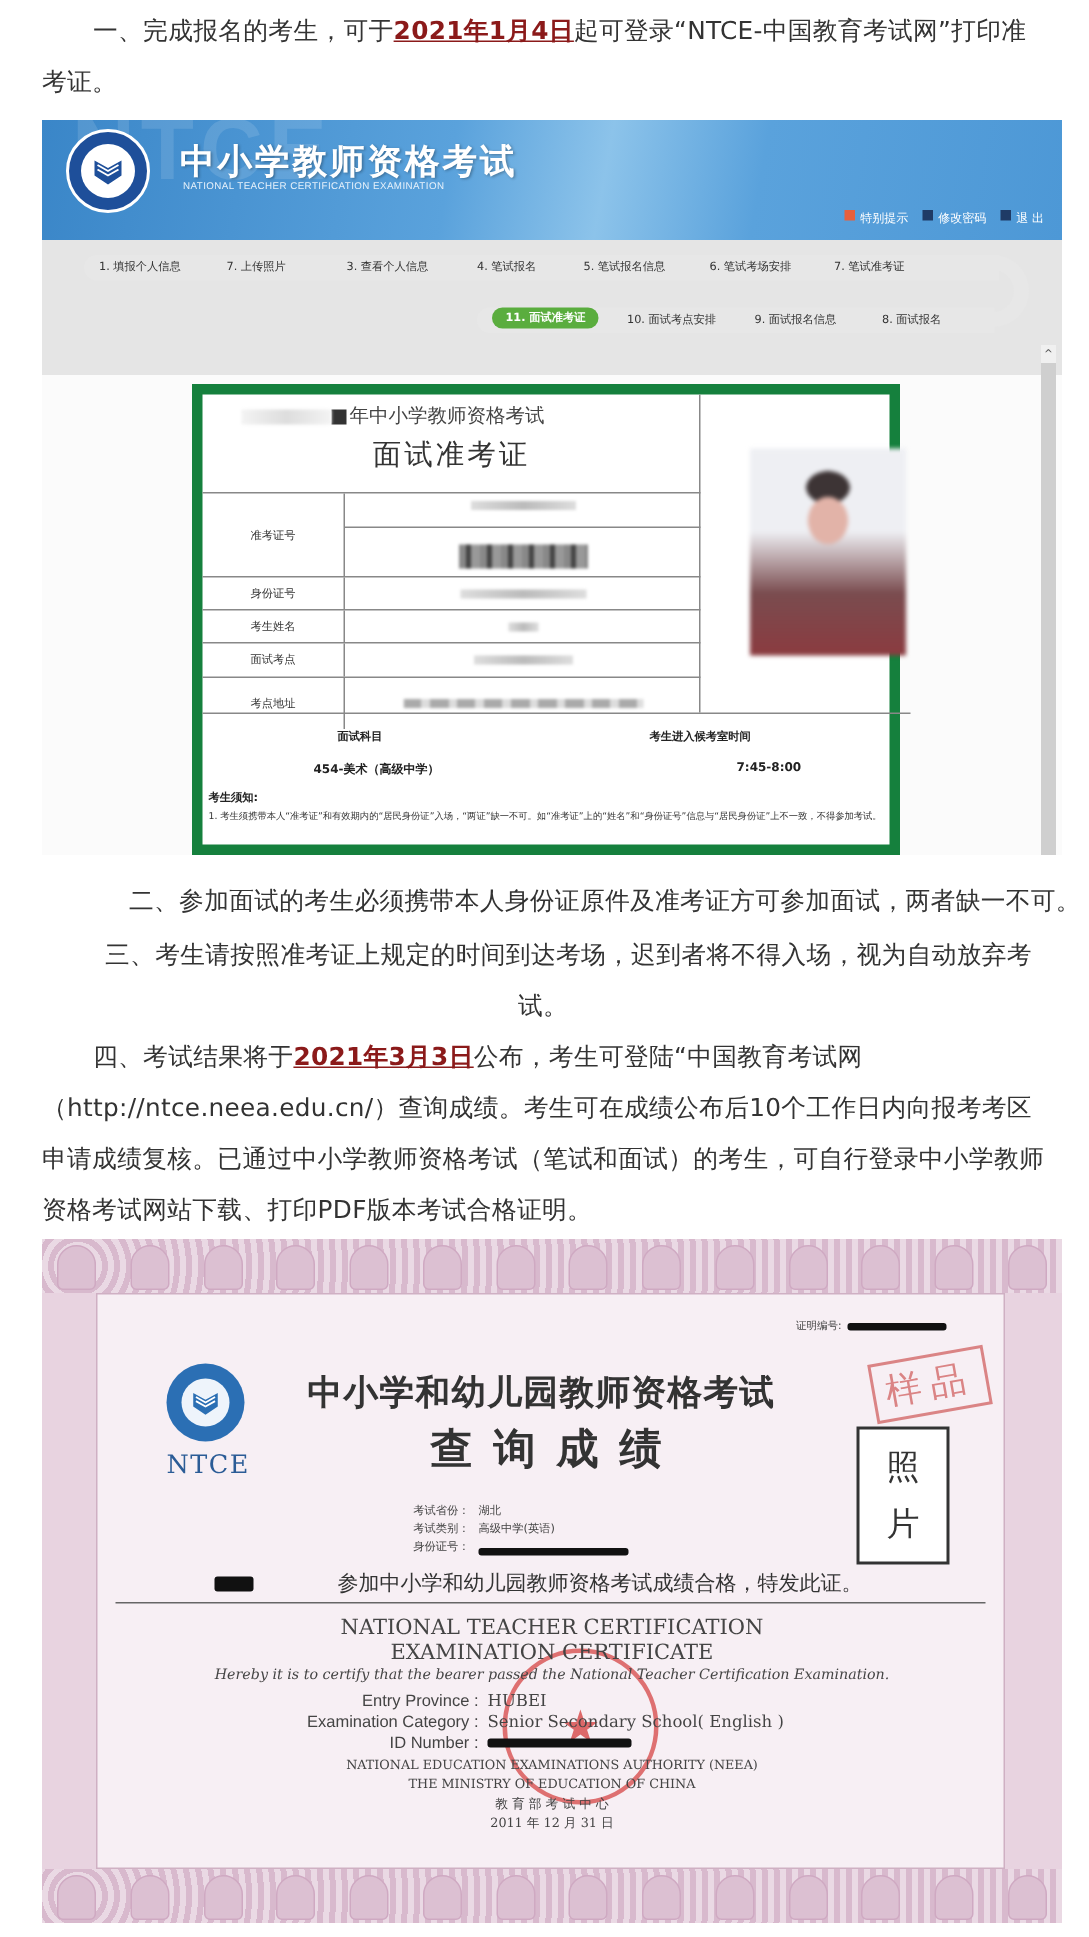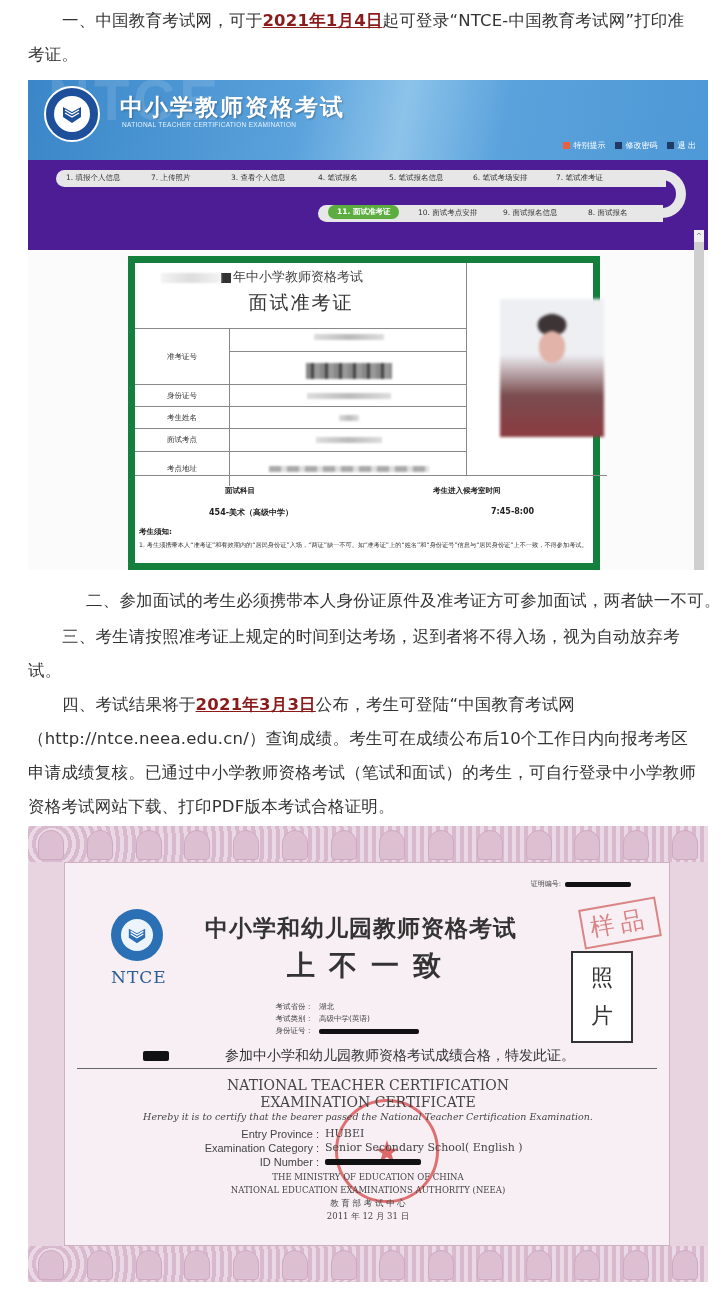--- a/index.html
+++ b/index.html
@@ -40,25 +40,25 @@
     position: absolute; left: 92px; top: 12px; font-size: 23px; font-weight: bold;
     color: #fff; letter-spacing: 2px; text-shadow: 1px 1px 2px rgba(0,0,0,0.3);
   }
   .site-sub {
     position: absolute; left: 94px; top: 41px; font-size: 6.5px; color: #e6f1fb;
     font-family: "Liberation Sans", sans-serif; letter-spacing: 0.3px;
   }
   .top-links {
     position: absolute; right: 12px; top: 60px; display: flex; gap: 10px; font-size: 8px; color: #fff;
   }
-  .top-links .lnk { display: flex; align-items: center; gap: 3px; }
+  .top-links .lnk { display: flex; align-items: flex-start; gap: 3px; }
   .top-links .ico { width: 7px; height: 7px; display: inline-block; }
   .steps-area {
     position: absolute; left: 0; top: 80px; width: 680px; height: 90px;
-    background: #4c1d95;
+    background: #e5e5e5;
   }
   .step-row1 {
     position: absolute; left: 28px; top: 10px; width: 610px; height: 17px;
     background: #e7e7e7; border-radius: 9px 0 0 9px;
   }
   .step-curve {
     position: absolute; left: 610px; top: 10px; width: 48px; height: 48px;
     border: 10px solid #e7e7e7; border-left: none; border-radius: 0 30px 30px 0;
   }
   .step-row2 {
@@ -99,21 +99,21 @@
       linear-gradient(180deg, #eeeff3 0 40%, #7a4c4f 70%, #8b3b40 100%);
     filter: blur(1.5px);
   }
   .card-bottom { position: absolute; left: 0; top: 212px; width: 472px; height: 102px; border-top: 1px solid #888; }
   .cb-h { position: absolute; top: 10px; font-size: 7.5px; font-weight: bold; color: #222; }
   .cb-v { position: absolute; top: 31px; font-size: 8px; font-weight: bold; color: #222; }
   .notice-h { position: absolute; left: 4px; top: 51px; font-size: 7.5px; font-weight: bold; color: #222; }
   .notice-t { position: absolute; left: 4px; top: 63px; width: 462px; font-size: 6.2px; color: #333; line-height: 11px; }
   
   #p2 { position: absolute; top: 584px; left: 0; width: 726px; margin-left: 24px; }
-  #p3 { position: absolute; top: 620px; left: 0; width: 724px; }
+  #p3 { position: absolute; top: 620px; left: 0; width: 724px; text-align: center; }
   #p4 { position: absolute; top: 688px; left: 0; width: 726px; }
   
   #cert {
     position: absolute; left: 28px; top: 826px; width: 680px; height: 456px;
     background: #e8d3e0; overflow: hidden;
   }
   .cert-border-top, .cert-border-bottom {
     position: absolute; left: 0; width: 680px; height: 36px;
     background: repeating-radial-gradient(circle at 24px 18px, #d8b9cd 0 4px, #ead9e4 4px 8px);
   }
@@ -139,42 +139,42 @@
     position: absolute; right: 10px; top: 40px; width: 78px; height: 40px; border: 2px solid #d46a6a;
     color: #d46a6a; font-size: 24px; text-align: center; line-height: 36px; transform: rotate(-10deg);
     font-family: "DejaVu Serif", serif; letter-spacing: 6px; opacity: 0.8;
   }
   .photo-box {
     position: absolute; left: 506px; top: 88px; width: 62px; height: 92px; background: #fff;
     border: 2px solid #333; font-size: 22px; color: #333; display: flex; flex-direction: column;
     align-items: center; justify-content: center; gap: 8px;
   }
   .cert-fields { position: absolute; left: 200px; top: 138px; font-size: 7.5px; color: #444; line-height: 12px; }
-  .cert-fields .row { display: flex; gap: 6px; align-items: center; }
+  .cert-fields .row { display: flex; gap: 6px; align-items: flex-end; }
   .cert-fields .k { width: 48px; text-align: right; }
   .cert-body-cn { position: absolute; left: 160px; top: 184px; font-size: 14px; color: #333; }
   .cert-hr { position: absolute; left: 12px; top: 205px; width: 580px; border-top: 1.5px solid #666; }
   .cert-en1 { position: absolute; left: 0; width: 606px; top: 214px; text-align: center; font-size: 14px; font-family: "DejaVu Serif", serif; color: #444; line-height: 17px; }
   .cert-en2 { position: absolute; left: 0; width: 606px; top: 248px; text-align: center; font-size: 9.5px; font-family: "DejaVu Serif", serif; font-style: italic; color: #444; }
   .cert-en-fields { position: absolute; left: 130px; top: 264px; font-size: 11px; color: #444; line-height: 14px; }
   .cert-en-fields .row { display: flex; gap: 6px; align-items: center; }
   .cert-en-fields .k { width: 124px; text-align: right; font-family: "Liberation Sans", sans-serif; }
   .cert-en-fields .v { font-family: "DejaVu Serif", serif; }
   .cert-authority { position: absolute; left: 0; width: 606px; top: 308px; text-align: center; font-size: 8.5px; font-family: "DejaVu Serif", serif; color: #444; line-height: 13px; }
   .red-seal {
     position: absolute; left: 270px; top: 236px; width: 104px; height: 104px; border-radius: 50%;
     border: 3px solid rgba(214, 70, 70, 0.75); display: flex; align-items: center; justify-content: center;
   }
   .red-seal .star { color: rgba(214, 70, 70, 0.8); font-size: 30px; }
 </style>
 </head>
 <body>
 
 <div id="p1" class="para">
-  <span class="indent"></span><span>一、中国教育考试网，可于</span><span class="hl">2021年1月4日</span><span>起可登录“NTCE-中国教育考试网”打印准考证。</span>
+  <span class="indent"></span><span>一、完成报名的考生，可于</span><span class="hl">2021年1月4日</span><span>起可登录“NTCE-中国教育考试网”打印准考证。</span>
 </div>
 
 <div id="shot1">
   <div class="ntce-header">
     <div class="ntce-watermark">NTCE</div>
     <div class="logo-circle">
       <div class="logo-inner">
         <svg width="22" height="22" viewBox="0 0 22 22">
           <path d="M2 4 L11 9 L20 4 L20 14 L11 20 L2 14 Z" fill="#1e4f9a"></path>
           <path d="M4 7 L11 11 L18 7" stroke="#fff" stroke-width="1.3" fill="none"></path>
@@ -331,21 +331,21 @@
       <div class="cert-logo-in">
         <svg width="20" height="20" viewBox="0 0 22 22">
           <path d="M2 4 L11 9 L20 4 L20 14 L11 20 L2 14 Z" fill="#2b6fb4"></path>
           <path d="M4 7 L11 11 L18 7" stroke="#fff" stroke-width="1.3" fill="none"></path>
           <path d="M4 10 L11 14 L18 10" stroke="#fff" stroke-width="1.3" fill="none"></path>
         </svg>
       </div>
     </div>
     <div class="cert-ntce">NTCE</div>
     <div class="cert-title1">中小学和幼儿园教师资格考试</div>
-    <div class="cert-title2">上不一致</div>
+    <div class="cert-title2">查询成绩</div>
     <div class="stamp-sample">样品</div>
     <div class="photo-box">
       <span>照</span>
       <span>片</span>
     </div>
     <div class="cert-fields">
       <div class="row">
           <span class="k">考试省份：</span>
           <span>湖北</span>
         </div>
@@ -377,19 +377,19 @@
       <div class="row">
           <span class="k">Examination Category :</span>
           <span class="v">Senior Secondary School( English )</span>
         </div>
       <div class="row">
           <span class="k">ID Number :</span>
           <span class="redact" style="width:96px;height:6px"></span>
         </div>
     </div>
     <div class="cert-authority">
+      <div>NATIONAL EDUCATION EXAMINATIONS AUTHORITY (NEEA)</div>
       <div>THE MINISTRY OF EDUCATION OF CHINA</div>
-      <div>NATIONAL EDUCATION EXAMINATIONS AUTHORITY (NEEA)</div>
       <div>教 育 部 考 试 中 心</div>
       <div>2011 年 12 月 31 日</div>
     </div>
   </div>
 </div>
 
 </body></html>

